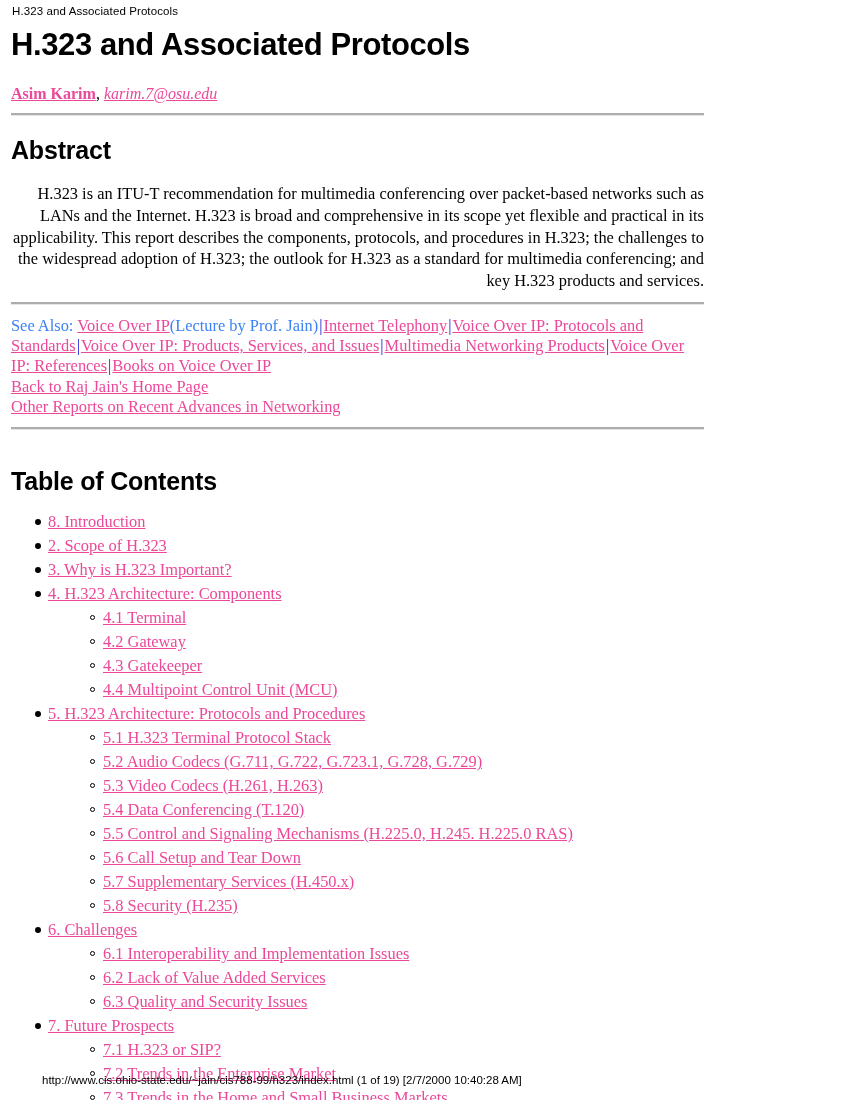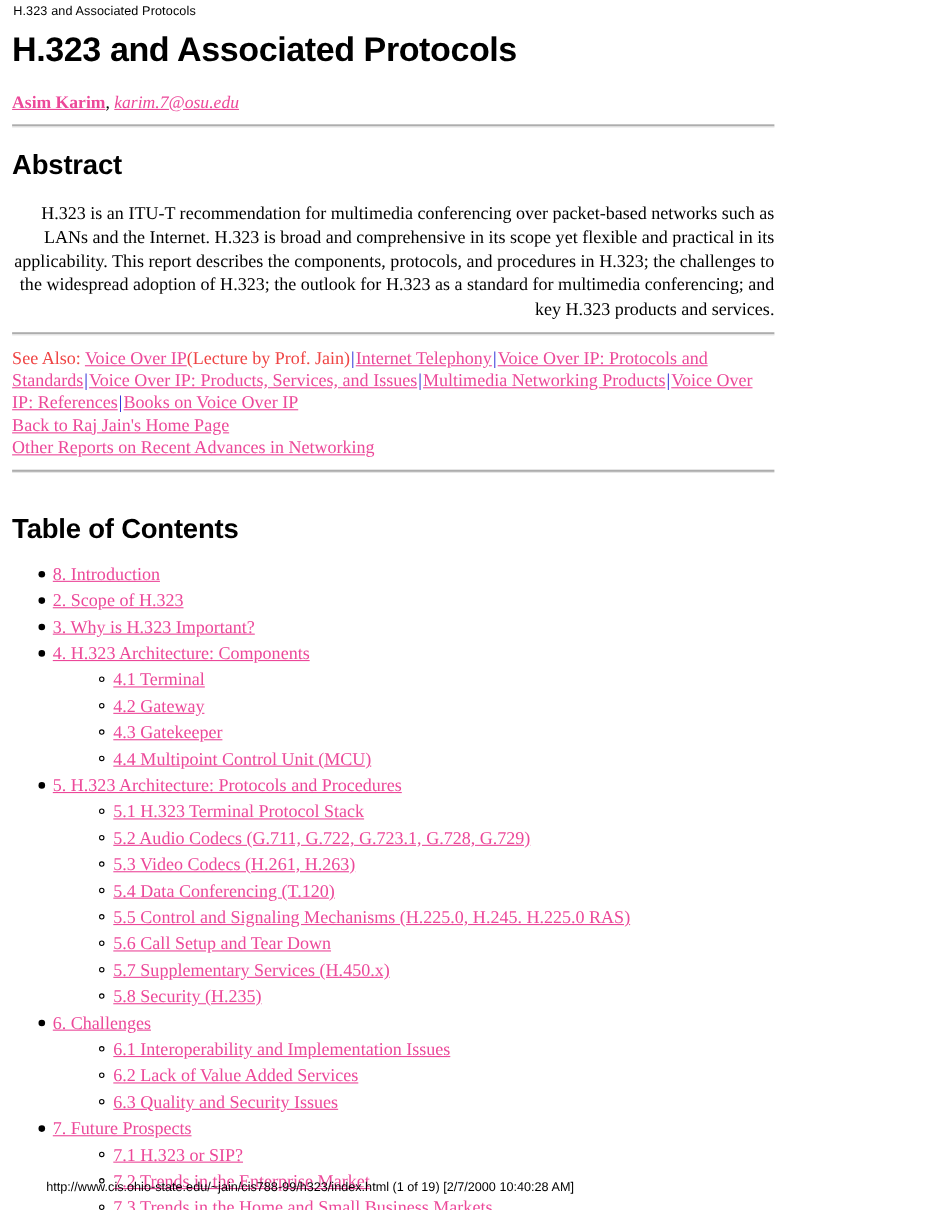--- a/index.html
+++ b/index.html
@@ -96,21 +96,21 @@
   .see-also {
     font-size: 16.4px;
     line-height: 20.2px;
     margin: 11px 0 0 0;
   }
   .see-also .sep {
     color: #1414d2;
     padding: 0 1px;
   }
   .see-also .plain {
-    color: #ef4444;
+    color: #3b82f6;
   }
 
   .nav-line {
     font-size: 16.4px;
     line-height: 20.2px;
     margin: 0;
   }
 
   h2.toc-title {
     font-family: "Liberation Sans", "DejaVu Sans", sans-serif;

